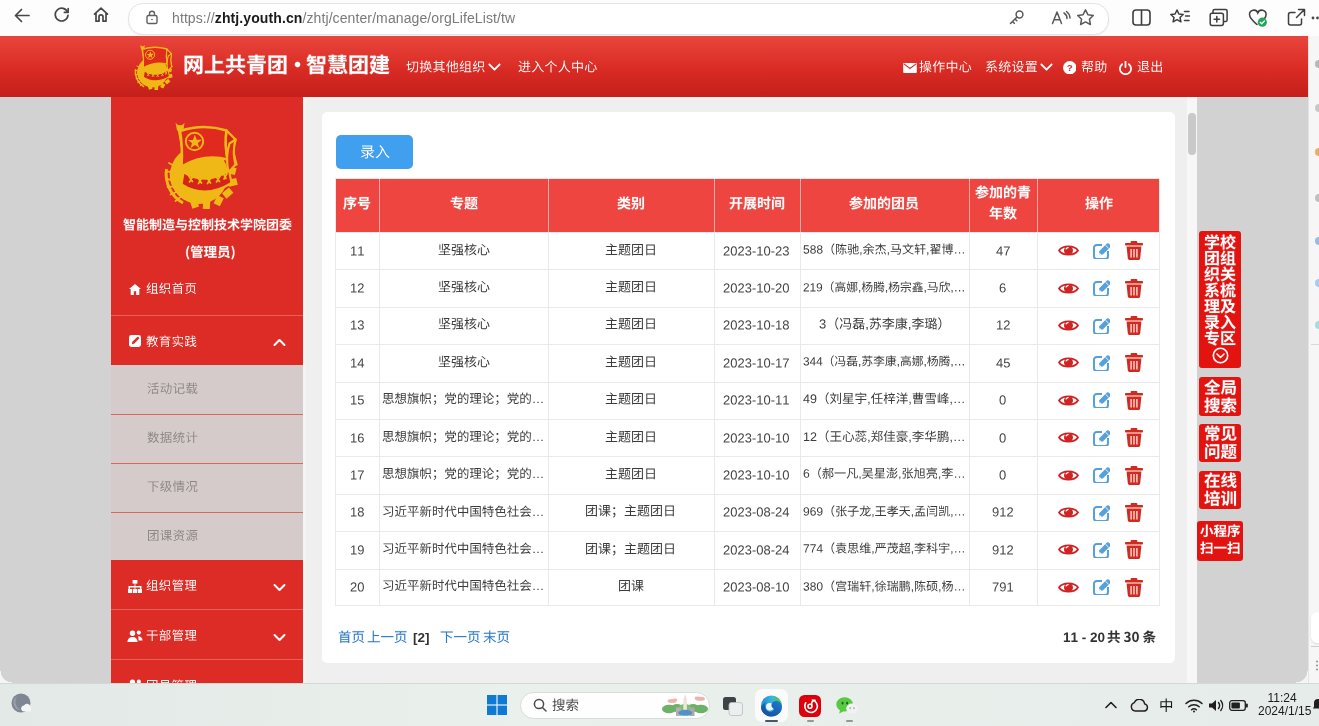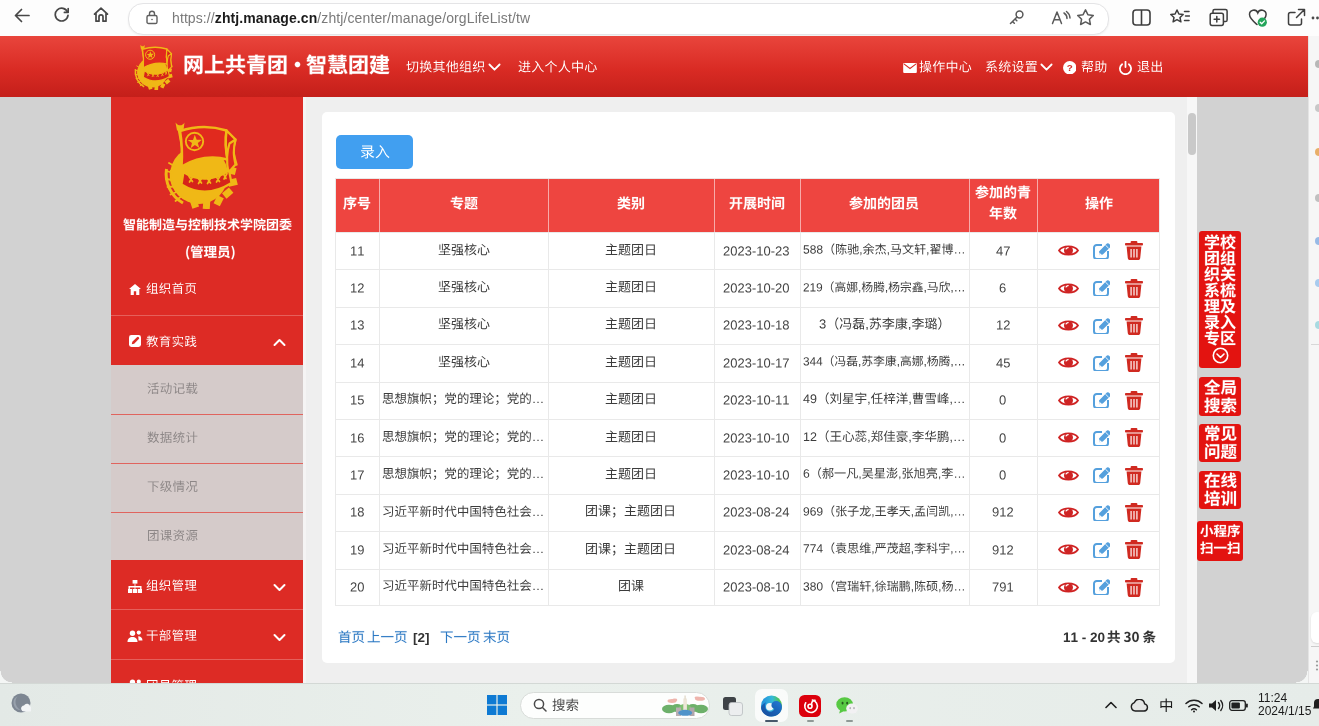--- a/index.html
+++ b/index.html
@@ -245,21 +245,21 @@
   </svg>
 <svg style="position:absolute;left:93px;top:7px" width="16" height="16" viewBox="0 0 16 16" fill="none" stroke="#474747" stroke-width="1.7" stroke-linejoin="round">
     <path d="M1.5 7.2 L8 1.2 L14.5 7.2 M3 6.2 V14.2 H6 V9.8 A1.3 1.3 0 0 1 10 9.8 V14.2 H13 V6.2" stroke-linecap="round"></path>
   </svg>
 <div style="position:absolute;left:128px;top:3px;width:979px;height:30px;background:#fff;border:1px solid #e4e4e6;border-radius:15px;box-shadow:0 1px 2px rgba(0,0,0,0.06)"></div>
 <svg style="position:absolute;left:146px;top:10px" width="12" height="15" viewBox="0 0 12 15" fill="none" stroke="#5f5f5f" stroke-width="1.4">
     <rect x="1" y="5.5" width="10" height="8" rx="1.6"></rect>
     <path d="M3.5 5.5 V3.8 A2.5 2.5 0 0 1 8.5 3.8 V5.5"></path>
     <circle cx="6" cy="9.5" r="0.8" fill="#5f5f5f" stroke="none"></circle>
   </svg>
-<div style="position:absolute;left:172px;top:10px;font-size:14px;color:#7a7a7a;font-family:'Liberation Sans',sans-serif;letter-spacing:0.1px">https://<span style="color:#1b1b1b;font-weight:bold">zhtj.manage.cn</span>/zhtj/center/manage/orgLifeList/tw</div>
+<div style="position:absolute;left:172px;top:10px;font-size:14px;color:#7a7a7a;font-family:'Liberation Sans',sans-serif;letter-spacing:0.1px">https://<span style="color:#1b1b1b;font-weight:bold">zhtj.youth.cn</span>/zhtj/center/manage/orgLifeList/tw</div>
 <svg style="position:absolute;left:1008px;top:9px" width="17" height="17" viewBox="0 0 17 17" fill="none" stroke="#5a5a5a" stroke-width="1.5">
     <circle cx="11.5" cy="5.5" r="3.4"></circle>
     <path d="M9 8 L2.5 14.5 M4.5 12.5 L6.3 14.3 M7 10 L8.8 11.8" stroke-linecap="round"></path>
   </svg>
 <svg style="position:absolute;left:1051px;top:9px" width="20" height="17" viewBox="0 0 20 17" fill="none" stroke="#5a5a5a" stroke-width="1.5">
     <path d="M1.5 14.5 L6 3 L10.5 14.5 M3 10.8 H9" stroke-linecap="round" stroke-linejoin="round"></path>
     <path d="M13 4 A6.5 6.5 0 0 1 16 9.5 M15.5 2.5 A9 9 0 0 1 19 9.0" stroke-linecap="round"></path>
   </svg>
 <svg style="position:absolute;left:1076px;top:8px" width="19" height="19" viewBox="0 0 19 19" fill="none" stroke="#5a5a5a" stroke-width="1.5" stroke-linejoin="round">
     <path d="M9.5 1.8 L11.9 6.7 L17.3 7.4 L13.4 11.2 L14.4 16.5 L9.5 13.9 L4.6 16.5 L5.6 11.2 L1.7 7.4 L7.1 6.7 Z"></path>
@@ -2004,15 +2004,15 @@
   </svg>
 <svg style="position:absolute;left:1208px;top:698px" width="17" height="15" viewBox="0 0 17 15">
     <path d="M1 5.5 H4 L8 2 V13 L4 9.5 H1 Z" fill="#1f1f1f"></path>
     <path d="M10.5 4.5 A5 5 0 0 1 10.5 10.5 M12.8 2.5 A8 8 0 0 1 12.8 12.5" fill="none" stroke="#1f1f1f" stroke-width="1.4" stroke-linecap="round"></path>
   </svg>
 <svg style="position:absolute;left:1229px;top:700px" width="19" height="11" viewBox="0 0 19 11">
     <rect x="0.7" y="0.7" width="15.6" height="9.6" rx="2.2" fill="none" stroke="#1f1f1f" stroke-width="1.3"></rect>
     <rect x="2.4" y="2.4" width="8.5" height="6.2" rx="1" fill="#1f1f1f"></rect>
     <rect x="17" y="3.4" width="1.8" height="4.2" rx="0.9" fill="#1f1f1f"></rect>
   </svg>
-<div style="position:absolute;left:1258px;top:692px;width:48px;height:26px;font-family:'Liberation Sans',sans-serif;font-size:12px;color:#1b1b1b;text-align:left;line-height:13px">11:24<br>2024/1/15</div>
+<div style="position:absolute;left:1258px;top:692px;width:48px;height:26px;font-family:'Liberation Sans',sans-serif;font-size:12px;color:#1b1b1b;text-align:center;line-height:13px">11:24<br>2024/1/15</div>
 <svg style="position:absolute;left:1313px;top:699px" width="10" height="13" viewBox="0 0 10 13">
     <path d="M5 0 a4 4 0 0 1 4 4 v3.5 l1 2 H0 l1-2 V4 a4 4 0 0 1 4-4 Z" fill="#1f1f1f"></path>
   </svg>
 </body></html>

